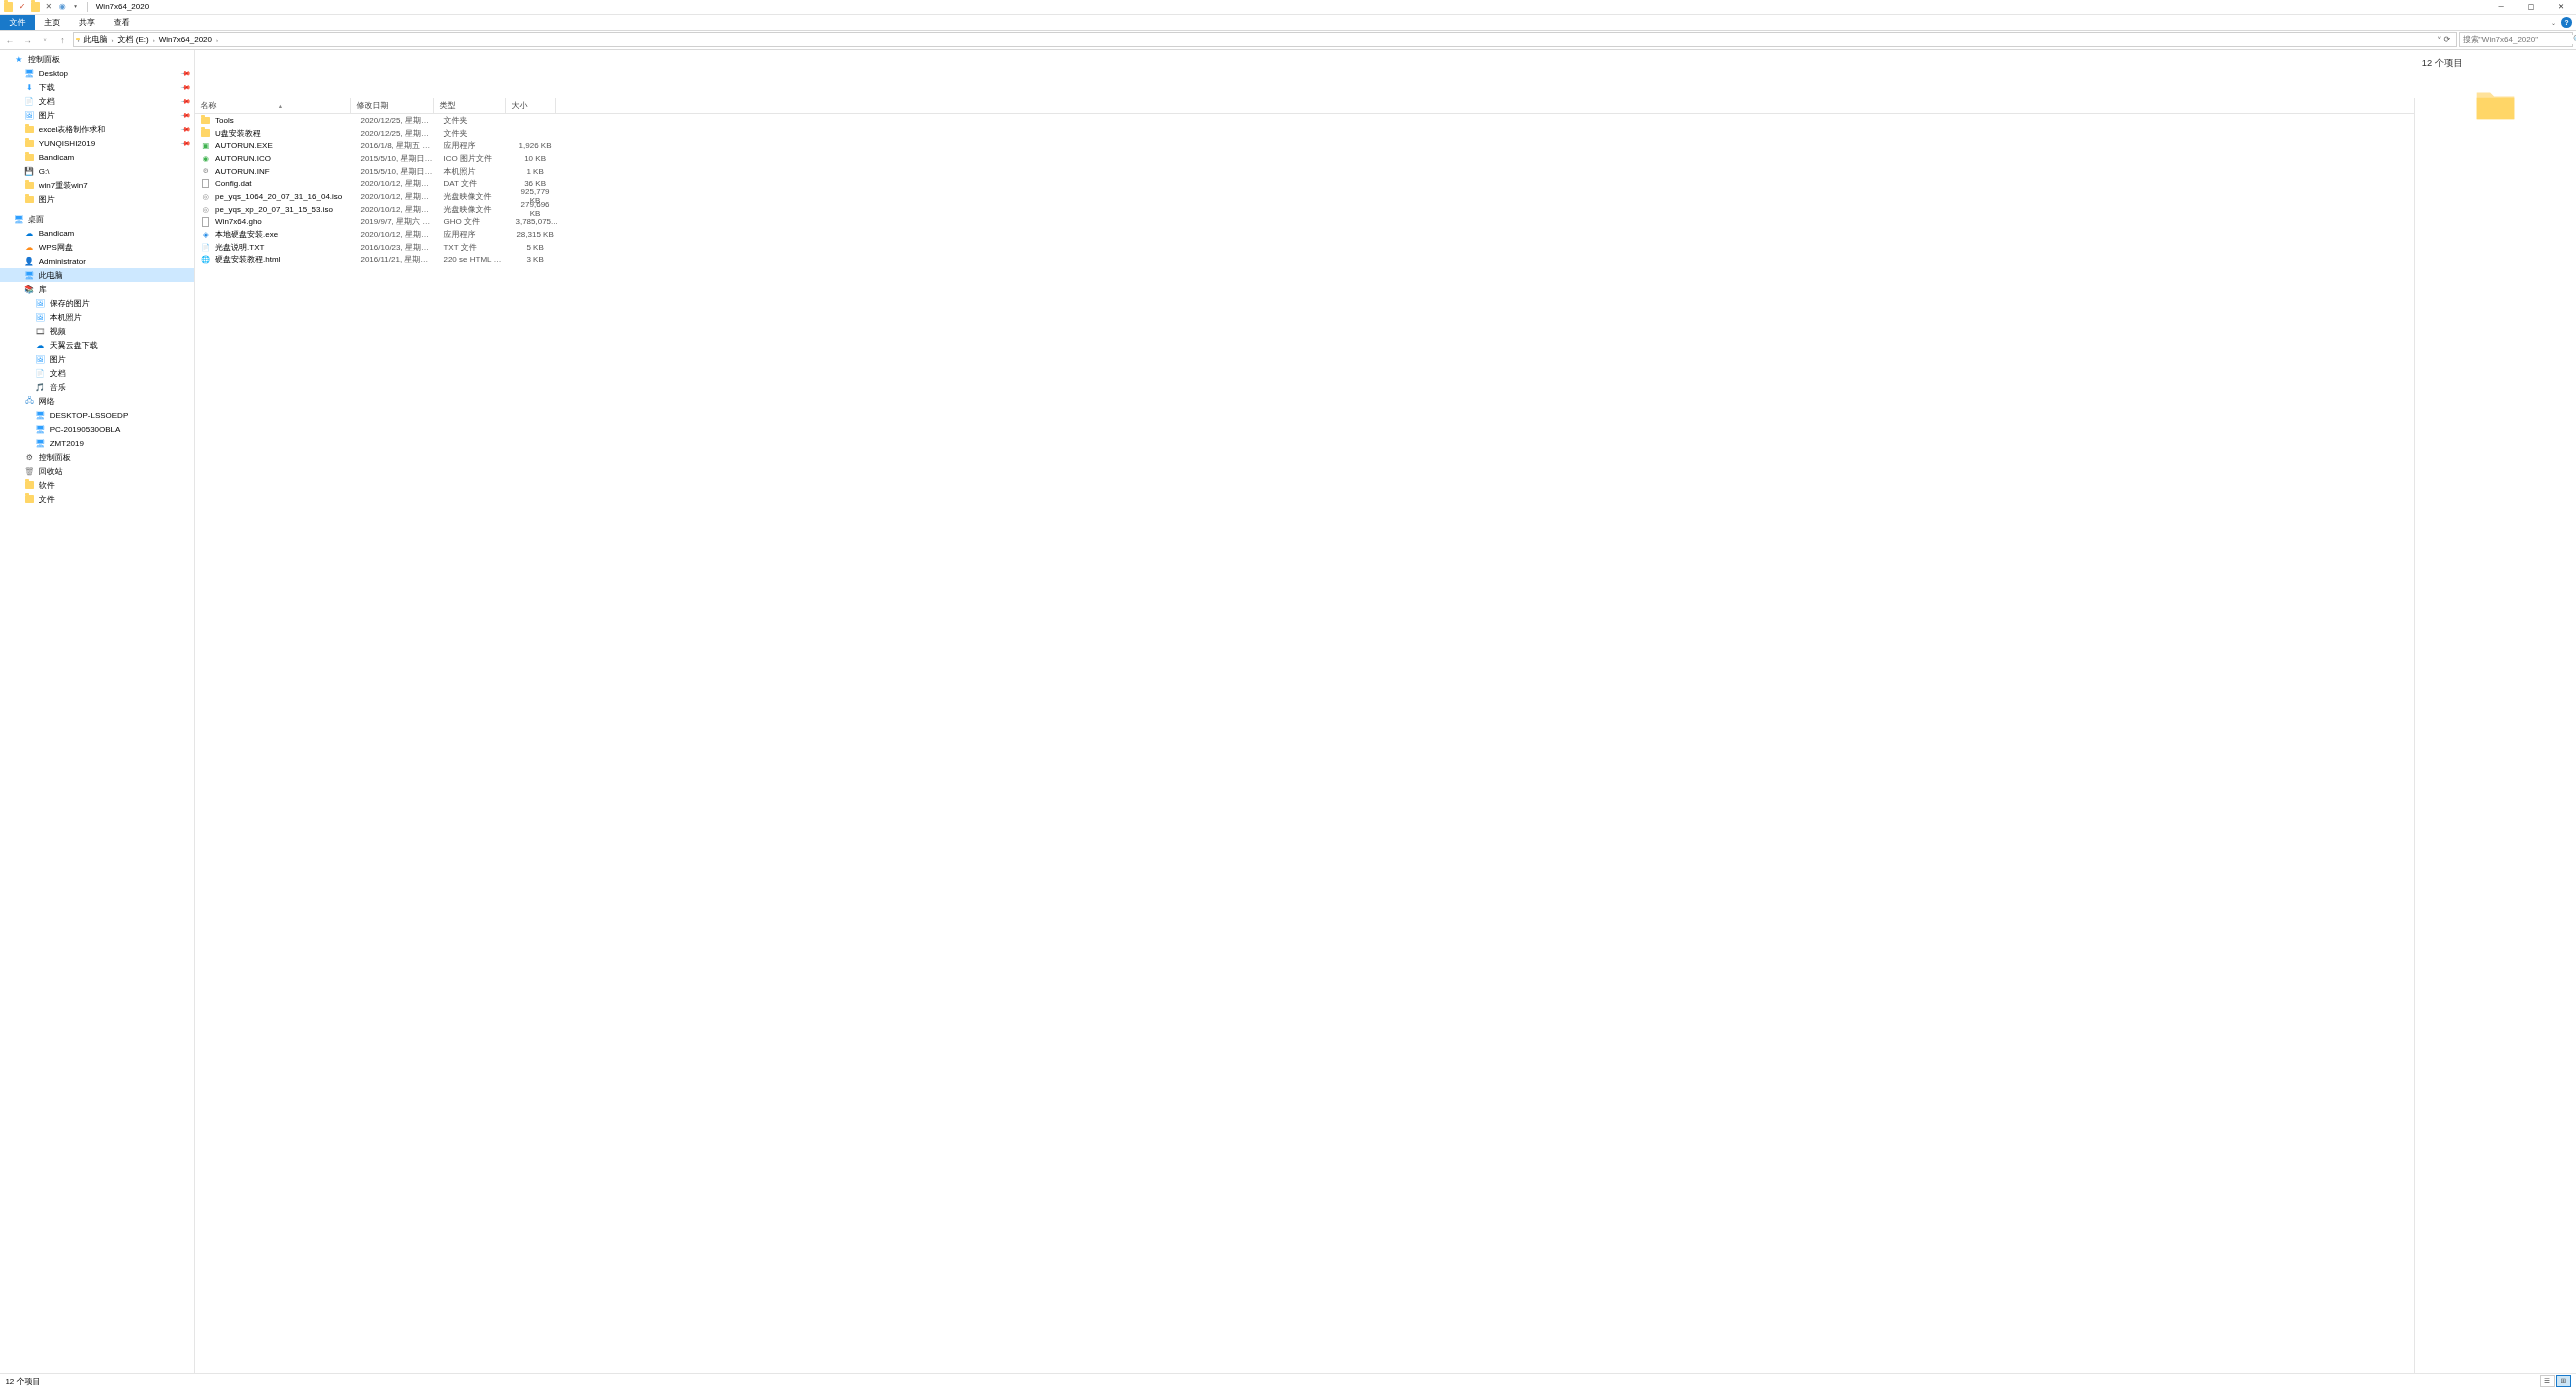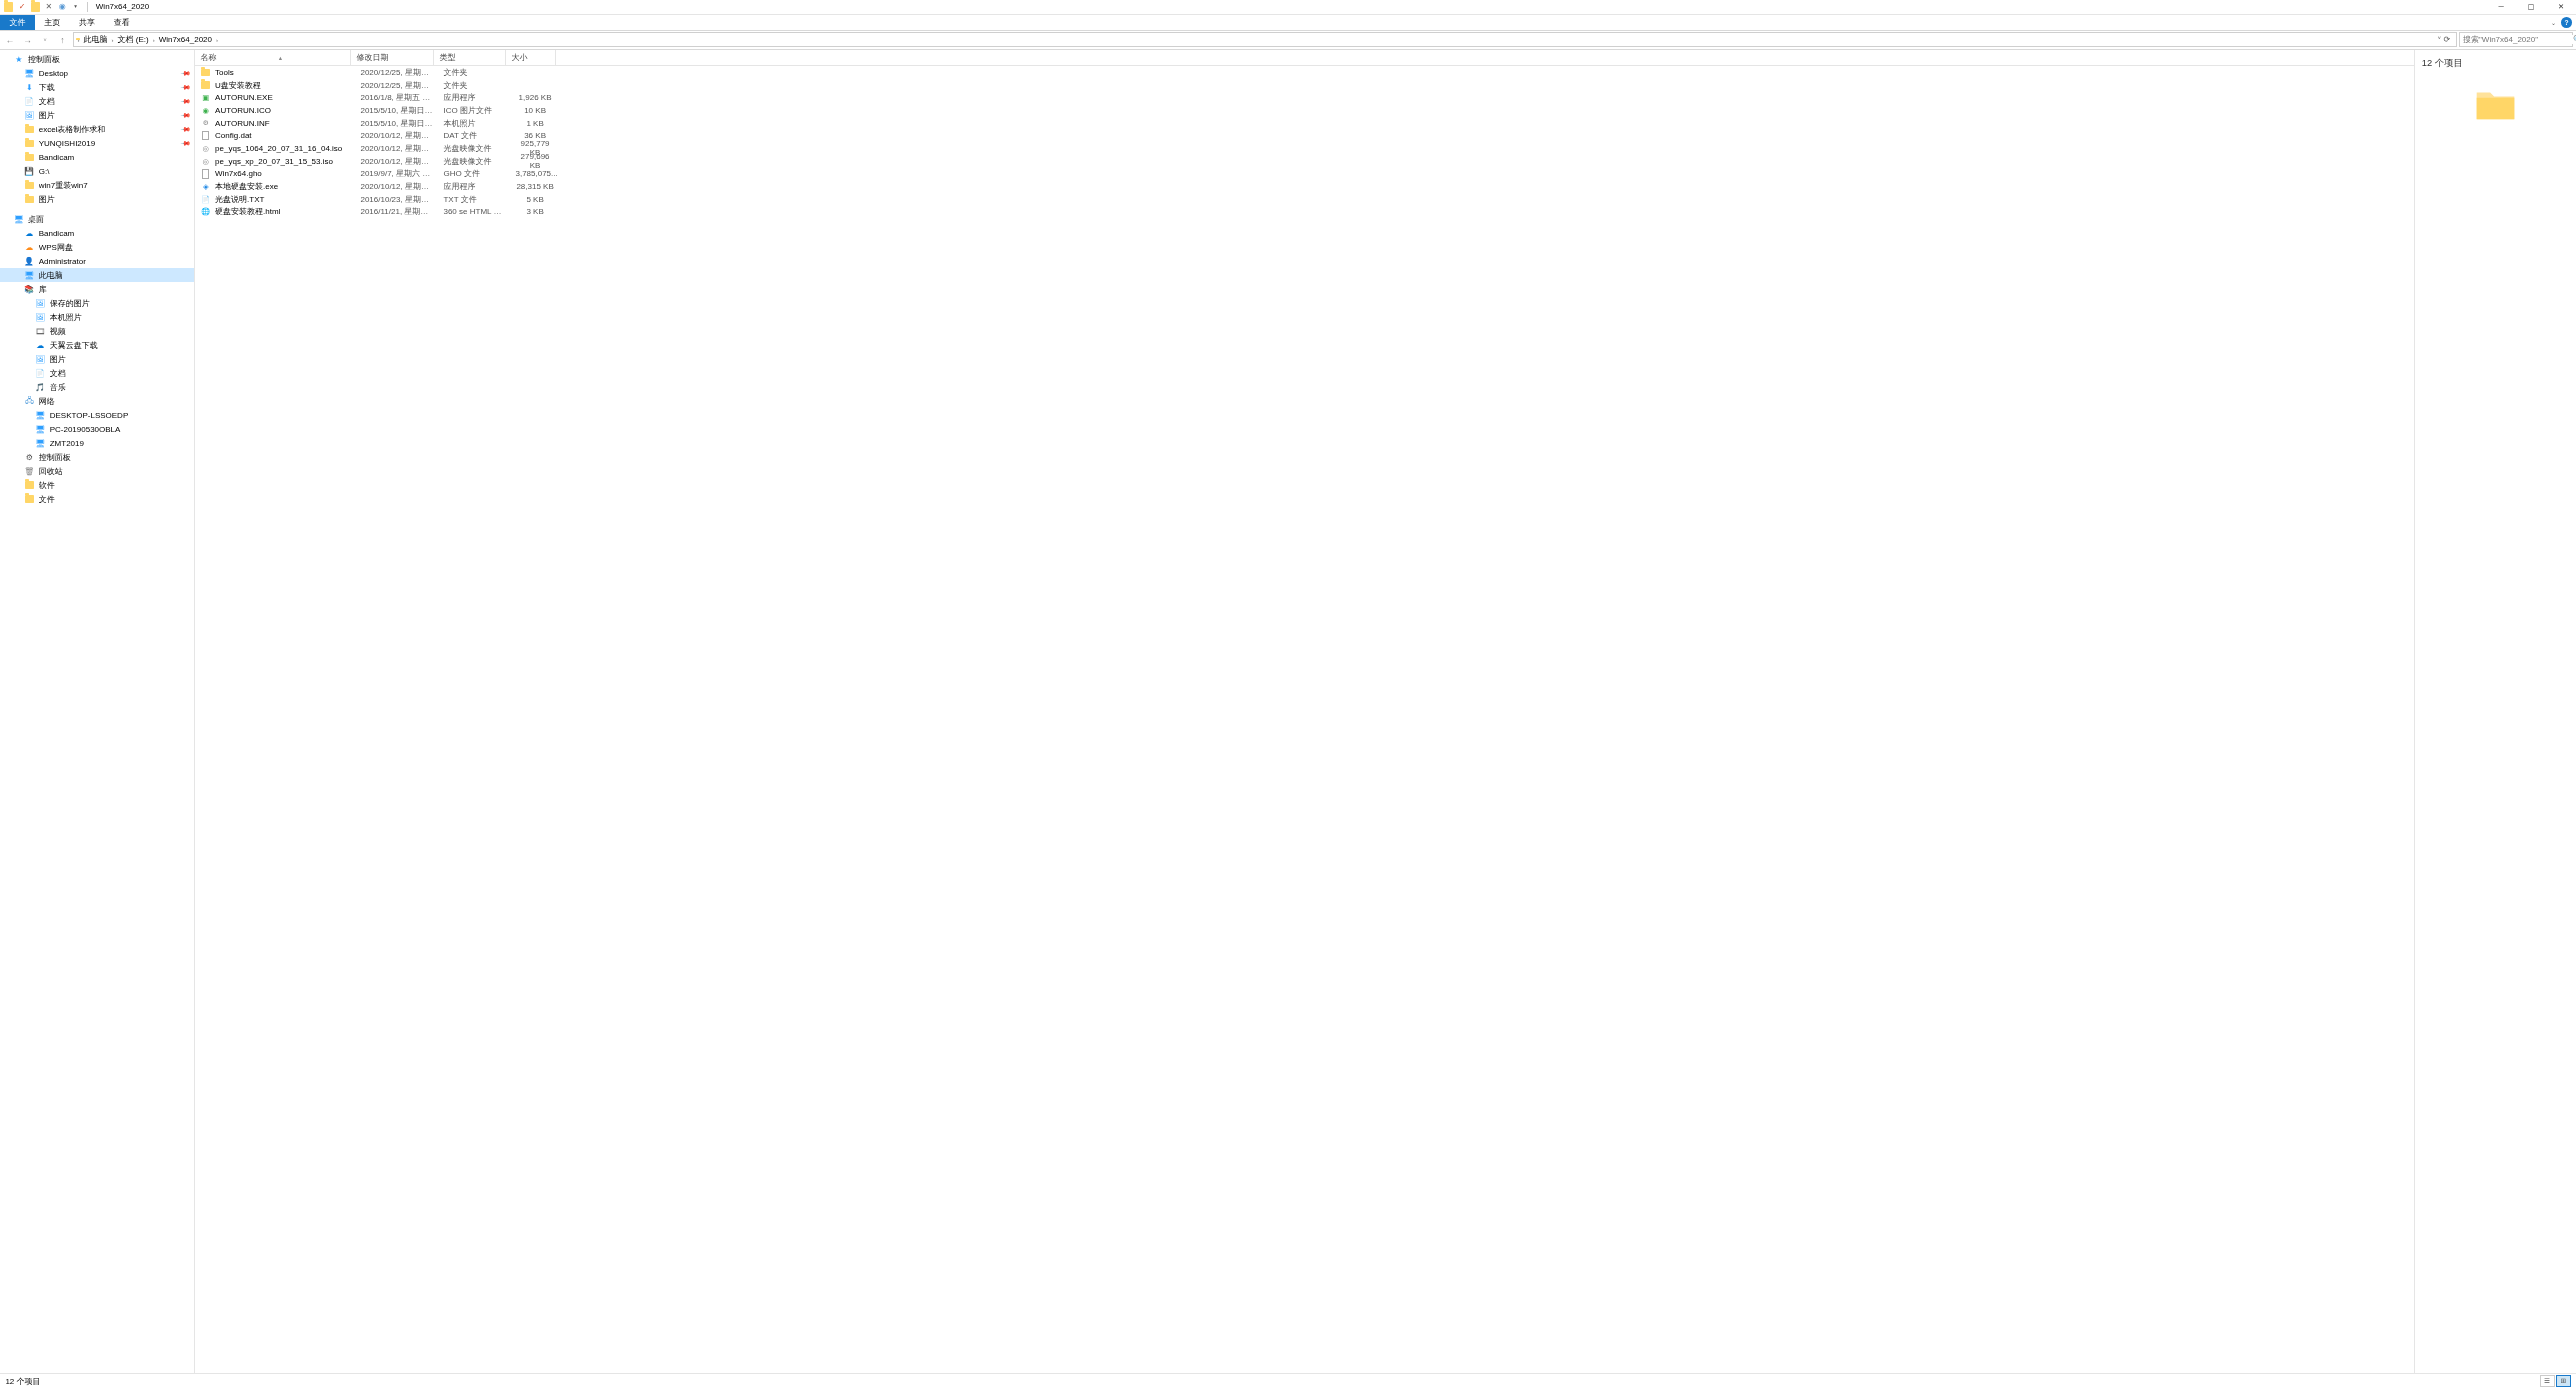--- a/index.html
+++ b/index.html
@@ -40,21 +40,21 @@
 .sidebar { width: 195px; border-right: 0.7px solid #e5e5e5; overflow-y: auto; padding-top: 2.7px; background: #fff; }
 .tree-item { height: 14px; display: flex; align-items: center; padding-right: 4px; cursor: default; }
 .tree-item.selected { background: #cde8ff; }
 .tree-item .indent { flex-shrink: 0; }
 .tree-item .ticon { width: 10.7px; height: 10.7px; margin-right: 4px; display: inline-flex; align-items: center; justify-content: center; font-size: 8px; }
 .tree-item .tlabel { flex: 1; white-space: nowrap; overflow: hidden; text-overflow: ellipsis; }
 .tree-item .pin { color: #888; font-size: 6.7px; transform: rotate(45deg); }
 .tree-spacer { height: 5.4px; }
 
 
-.filelist { flex: 1; display: flex; flex-direction: column; border-right: 0.7px solid #e5e5e5; }
+.filelist { flex: 1; display: flex; flex-direction: column; border-right: 0.7px solid #e5e5e5; margin-top: 48px; }
 .cols { height: 16px; display: flex; align-items: center; border-bottom: 0.7px solid #e5e5e5; color: #444; }
 .cols .col { padding: 0 5.4px; height: 100%; display: flex; align-items: center; border-right: 0.7px solid #e5e5e5; position: relative; }
 .col-name { width: 156px; }
 .col-date { width: 83px; }
 .col-type { width: 72px; }
 .col-size { width: 50px; justify-content: flex-start; }
 .rows { flex: 1; overflow-y: auto; }
 .row { height: 12.7px; display: flex; align-items: center; padding-left: 5.4px; cursor: default; }
 .row .ficon { width: 10.7px; height: 10.7px; margin-right: 4px; display: inline-flex; align-items: center; justify-content: center; font-size: 7.4px; }
 .row .fname { width: 140px; white-space: nowrap; overflow: hidden; text-overflow: ellipsis; }
@@ -496,21 +496,21 @@
           <span class="fdate">2016/10/23, 星期日 0...</span>
           <span class="ftype">TXT 文件</span>
           <span class="fsize">5 KB</span>
         </div>
         <div class="row">
           <span class="ficon">
             <span style="color:#3fb24f">🌐</span>
           </span>
           <span class="fname">硬盘安装教程.html</span>
           <span class="fdate">2016/11/21, 星期一 2...</span>
-          <span class="ftype">360 se HTML Do...</span>
+          <span class="ftype">220 se HTML Do...</span>
           <span class="fsize">3 KB</span>
         </div>
       </div>
   </div>
 
   <div class="details">
     <div class="dtitle">12 个项目</div>
     <div class="dfolder">
       <svg viewBox="0 0 64 64">
           <path fill="#ffe29a" d="M4 14h20l6 6h30v34H4z"></path>

